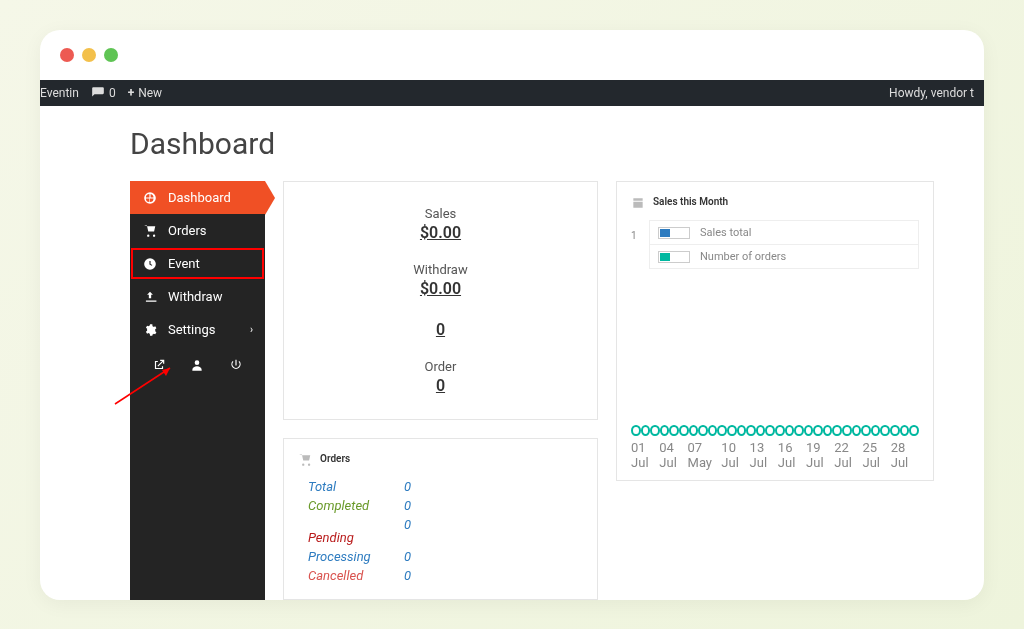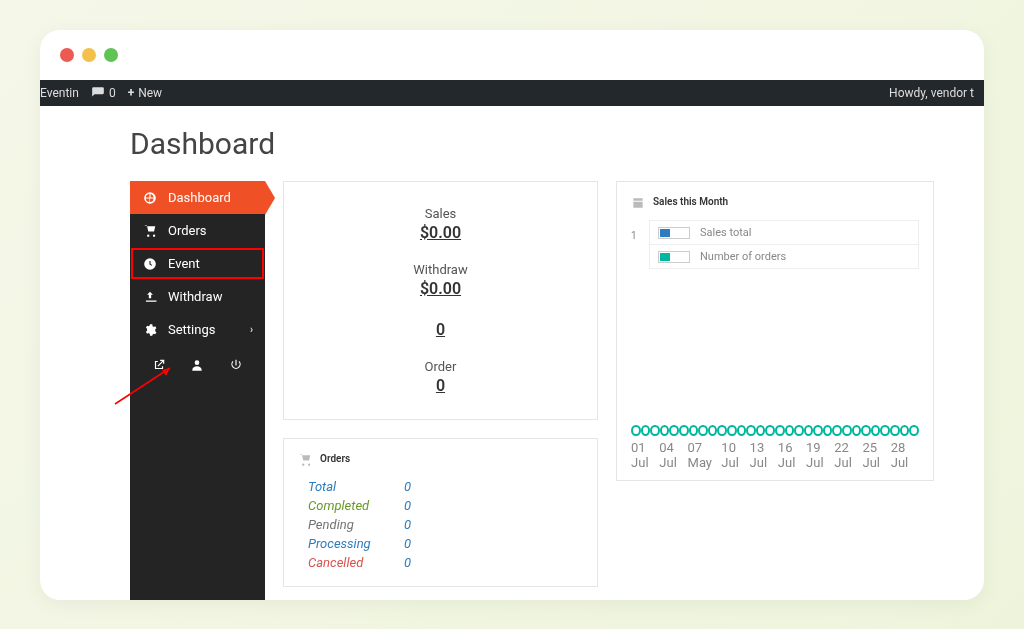--- a/index.html
+++ b/index.html
@@ -140,21 +140,21 @@
   .order-row {
     display: flex;
     justify-content: flex-start;
     gap: 16px;
     padding: 2px 0;
     font-style: italic;
   }
   .order-row .lbl { width: 80px; }
   .order-row .lbl.total { color: #2e7cc0; }
   .order-row .lbl.completed { color: #6a9a2a; }
-  .order-row .lbl.pending { color: #737373; }
+  .order-row .lbl.pending { color: #b91c1c; margin-top: 13px; }
   .order-row .lbl.processing { color: #2e7cc0; }
   .order-row .lbl.cancelled { color: #d9534f; }
   .order-row .val { color: #2e7cc0; }
   .chart-card { min-height: 300px; position: relative; }
   .chart-legend {
     border: 1px solid #eee;
     margin: 6px 0 0 18px;
     font-size: 11px;
     color: #888;
     width: 270px;

